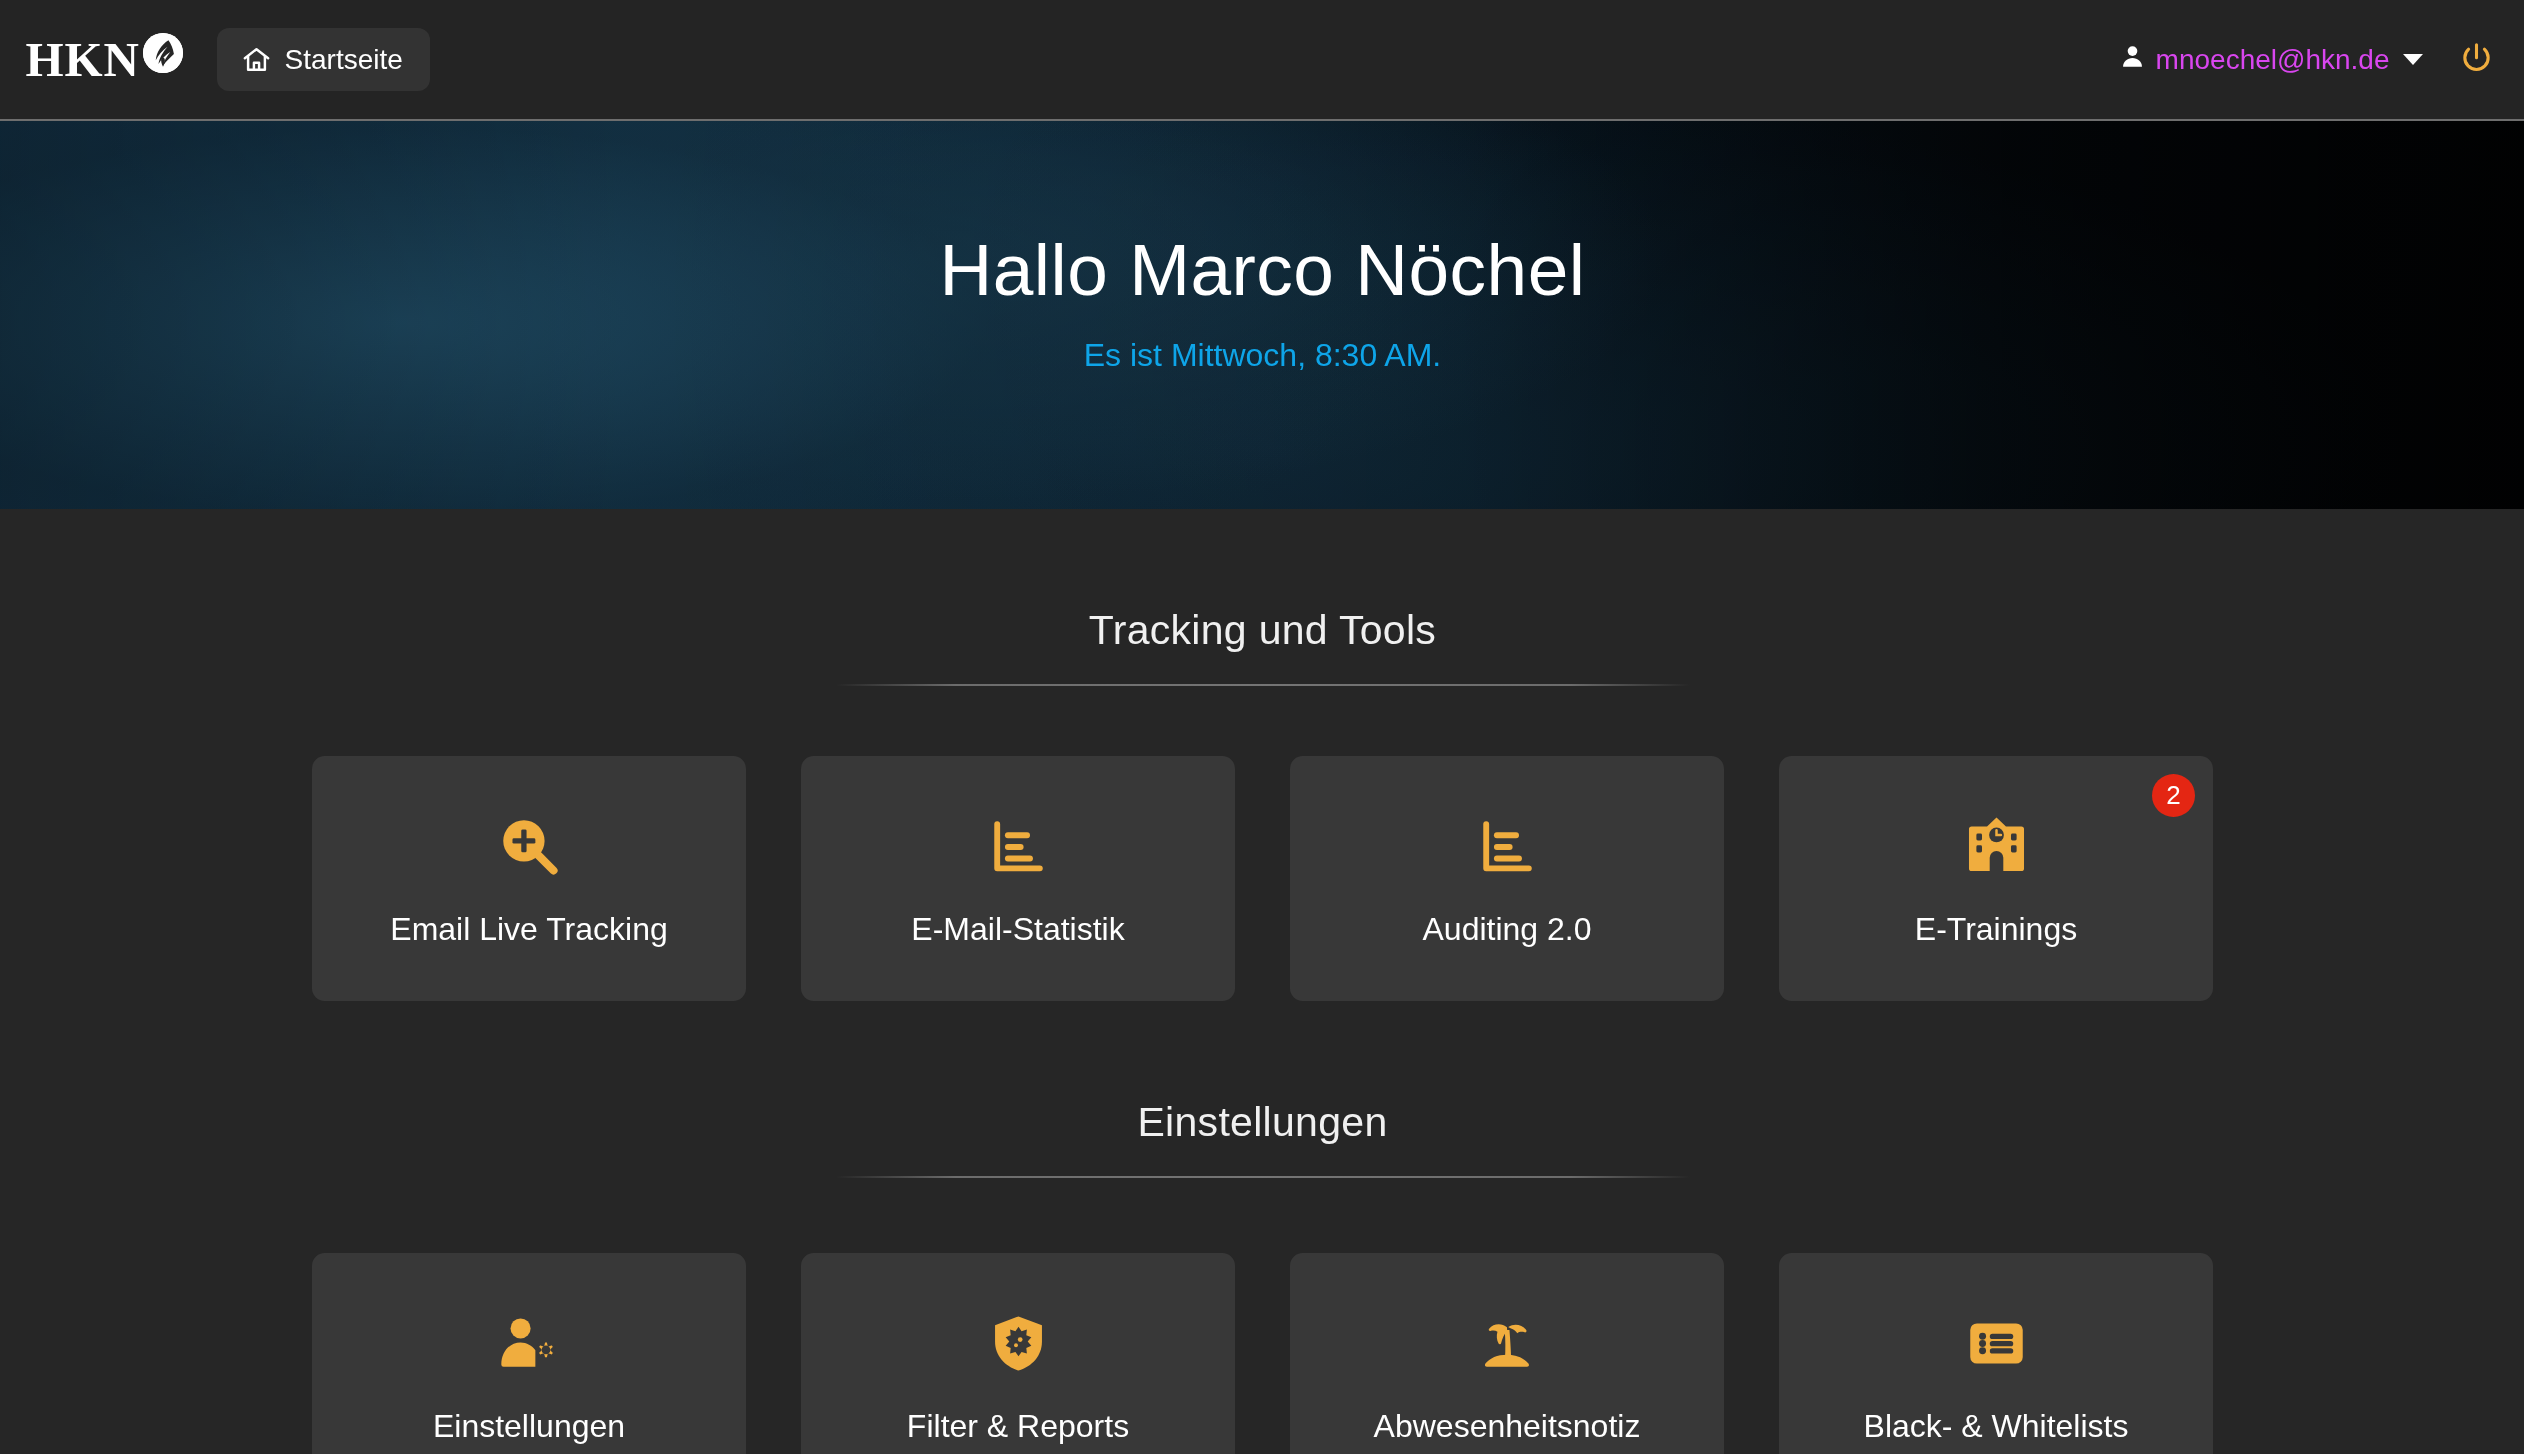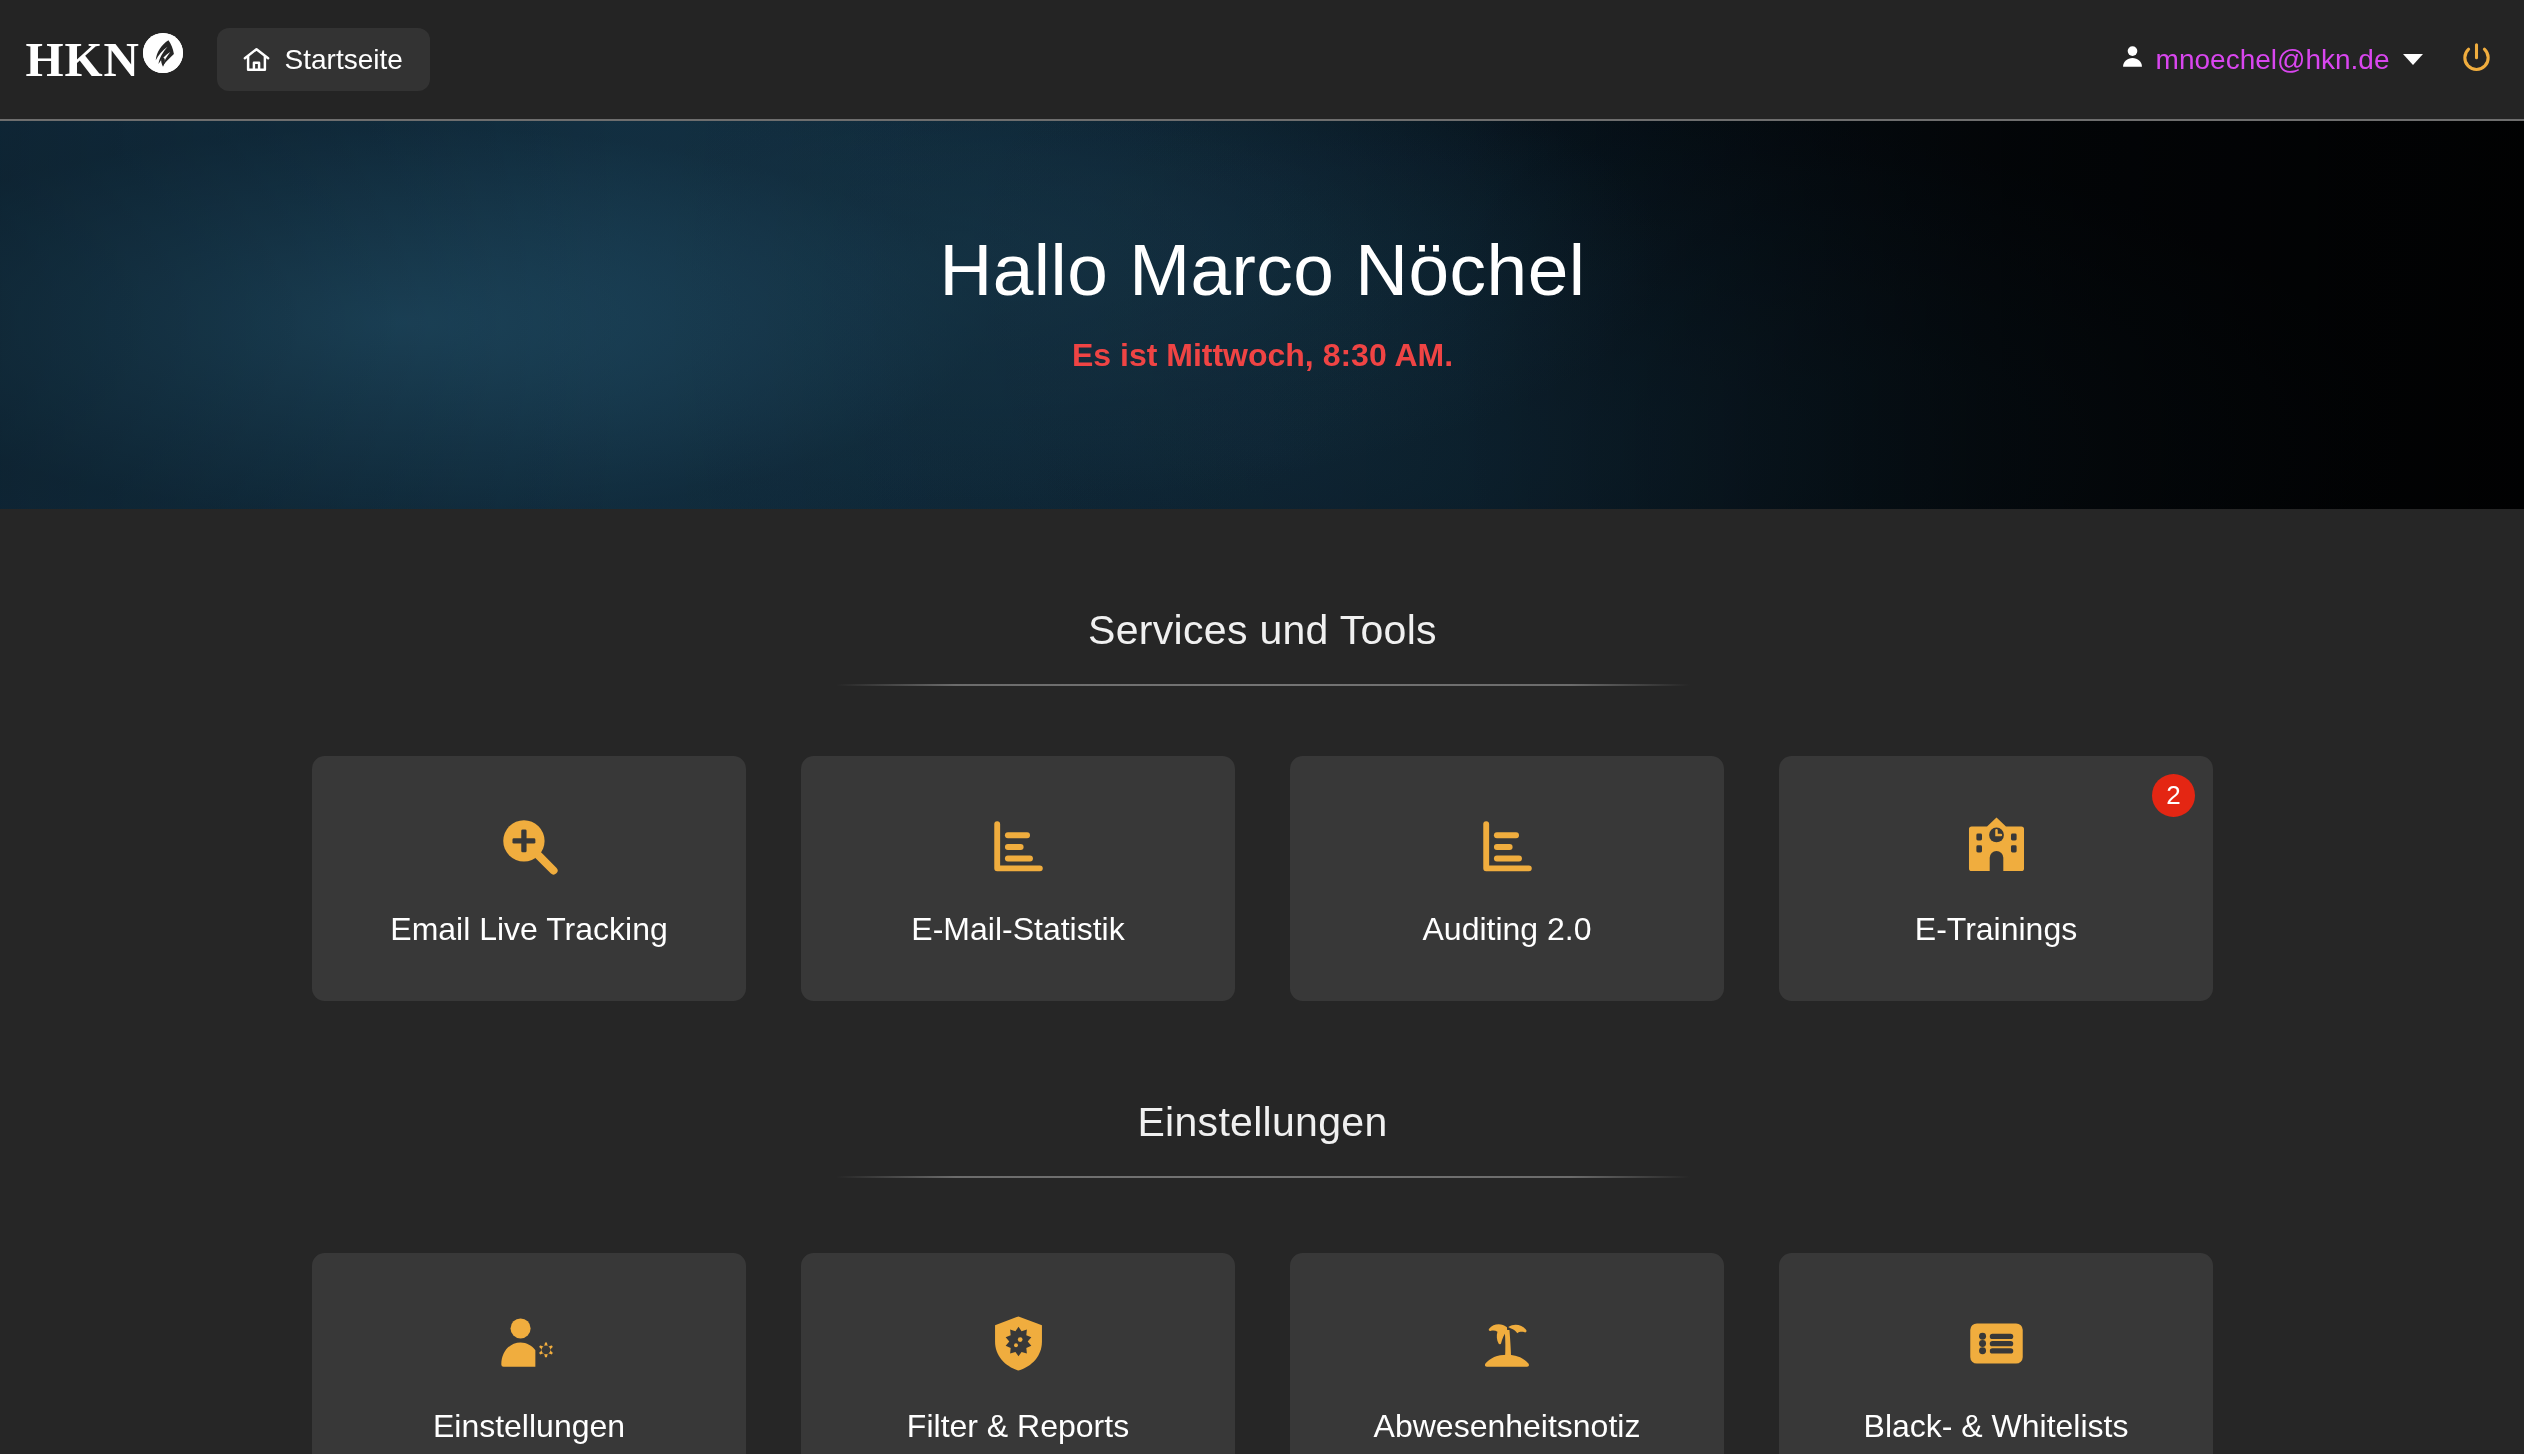--- a/index.html
+++ b/index.html
@@ -98,23 +98,23 @@
   }
   .hero-title {
     color: #ffffff;
     font-size: 73px;
     font-weight: 400;
     letter-spacing: 0.5px;
     line-height: 1;
   }
   .hero-sub {
     margin-top: 31px;
-    color: #ef4444;
+    color: #0ea5e9;
     font-size: 32px;
-    font-weight: 700;
+    font-weight: 400;
   }
 
   
   .section { width: 100%; }
   .section-title {
     text-align: center;
     color: #f0f0f0;
     font-size: 41px;
     font-weight: 400;
     letter-spacing: 0.3px;
@@ -226,21 +226,21 @@
 </div>
 
 <div class="hero">
   <div class="hero-inner">
     <div class="hero-title">Hallo Marco Nöchel</div>
     <div class="hero-sub">Es ist Mittwoch, 8:30 AM.</div>
   </div>
 </div>
 
 <div class="section services-wrap">
-  <div class="section-title">Services und Tools</div>
+  <div class="section-title">Tracking und Tools</div>
   <div class="divider"></div>
   <div class="cards-row services-row">
 
     <div class="card">
       <div class="card-icon">
         <svg width="67" height="67" viewBox="0 0 24 24">
           <circle cx="10" cy="10" r="7.4" fill="#f0ad3e"></circle>
           <rect x="9.05" y="5.9" width="1.9" height="8.2" rx="0.5" fill="#383838"></rect>
           <rect x="5.9" y="9.05" width="8.2" height="1.9" rx="0.5" fill="#383838"></rect>
           <path d="M15.3 15.3 L20.6 20.6" stroke="#f0ad3e" stroke-width="2.9" stroke-linecap="round"></path>

